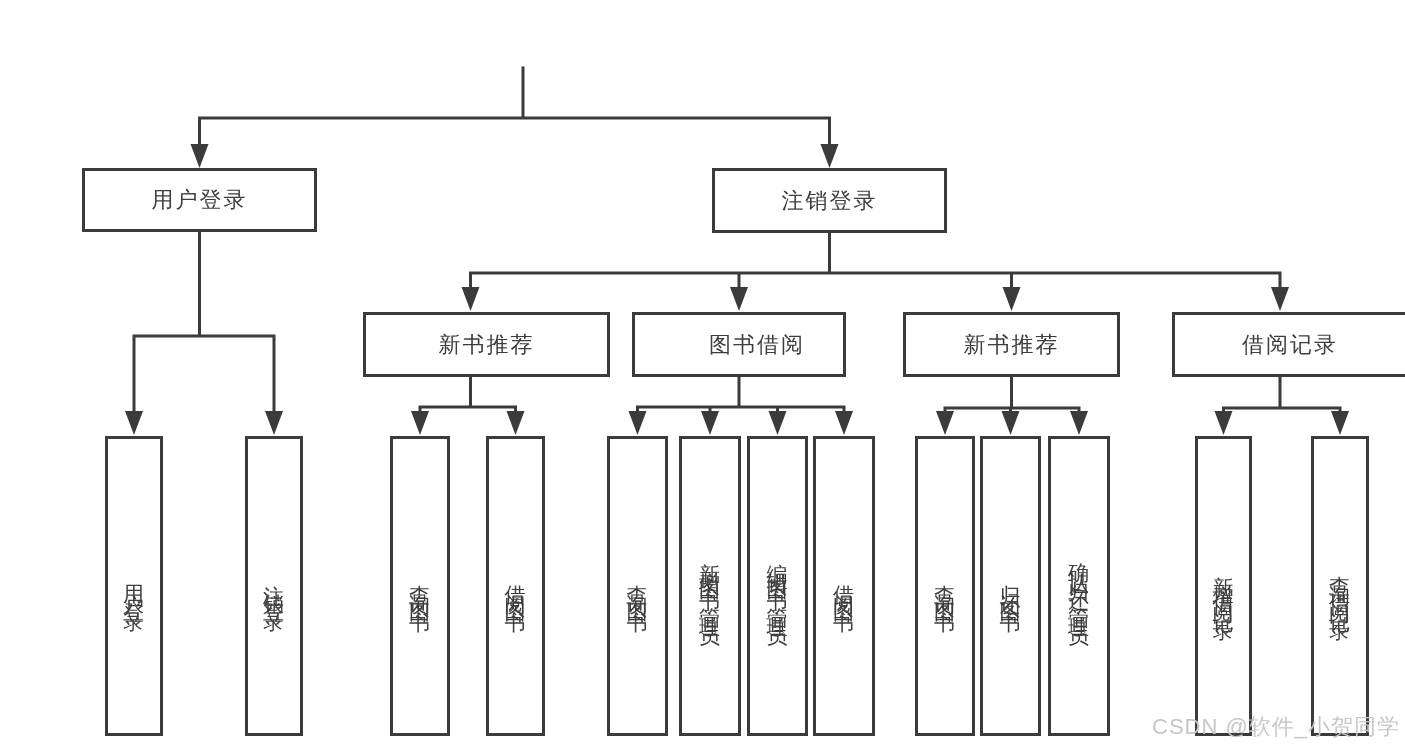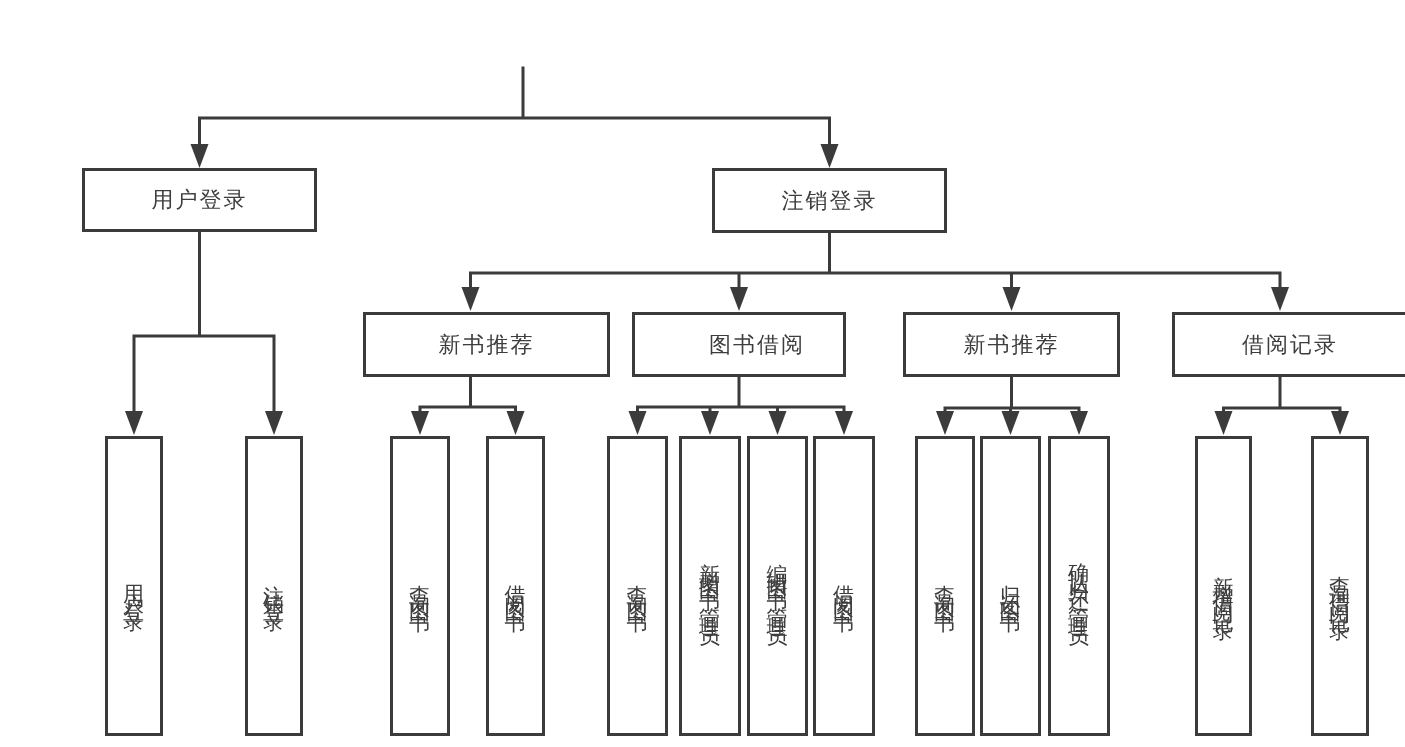--- a/index.html
+++ b/index.html
@@ -142,14 +142,15 @@
     <span class="lbl">确认归还（管理员）</span>
   </div>
 
   <div class="node v" style="left:1195px; top:436px; width:57px; height:300px;">
     <span class="lbl">新增借阅记录</span>
   </div>
   <div class="node v" style="left:1311px; top:436px; width:58px; height:300px;">
     <span class="lbl">查询借阅记录</span>
   </div>
 
+  <div class="watermark">CSDN @软件_小贺同学</div>
 
 </div>
 
 </body></html>

